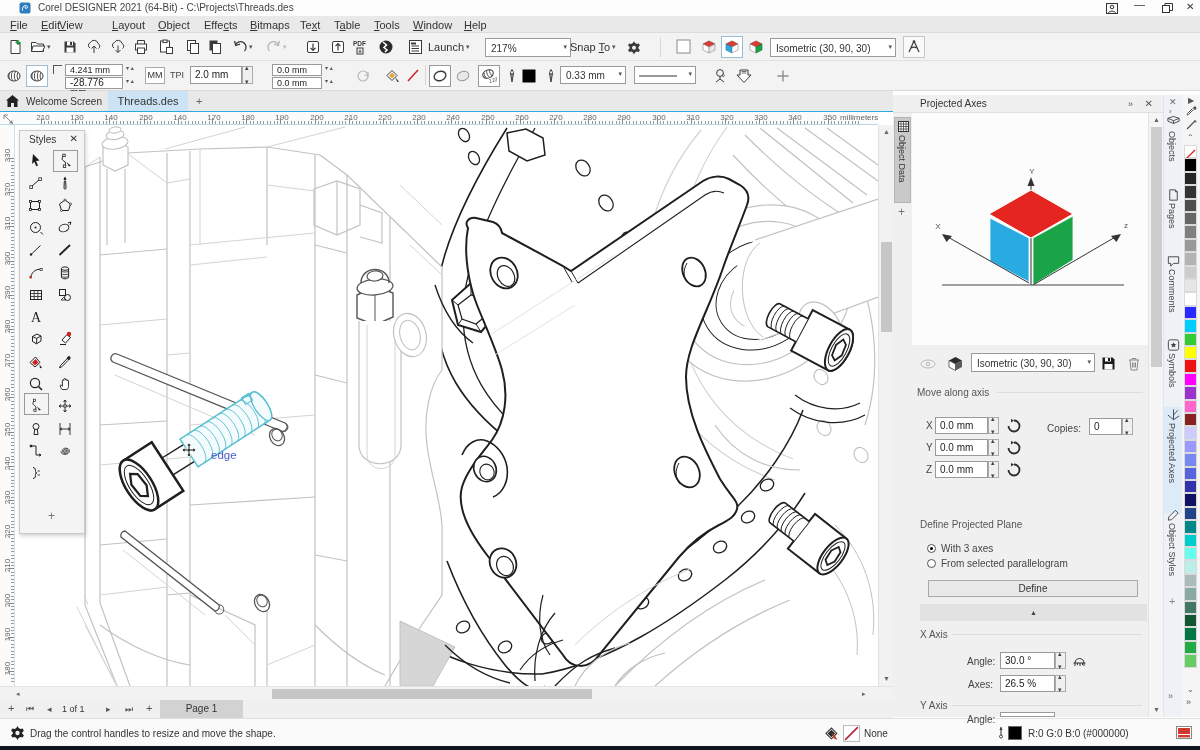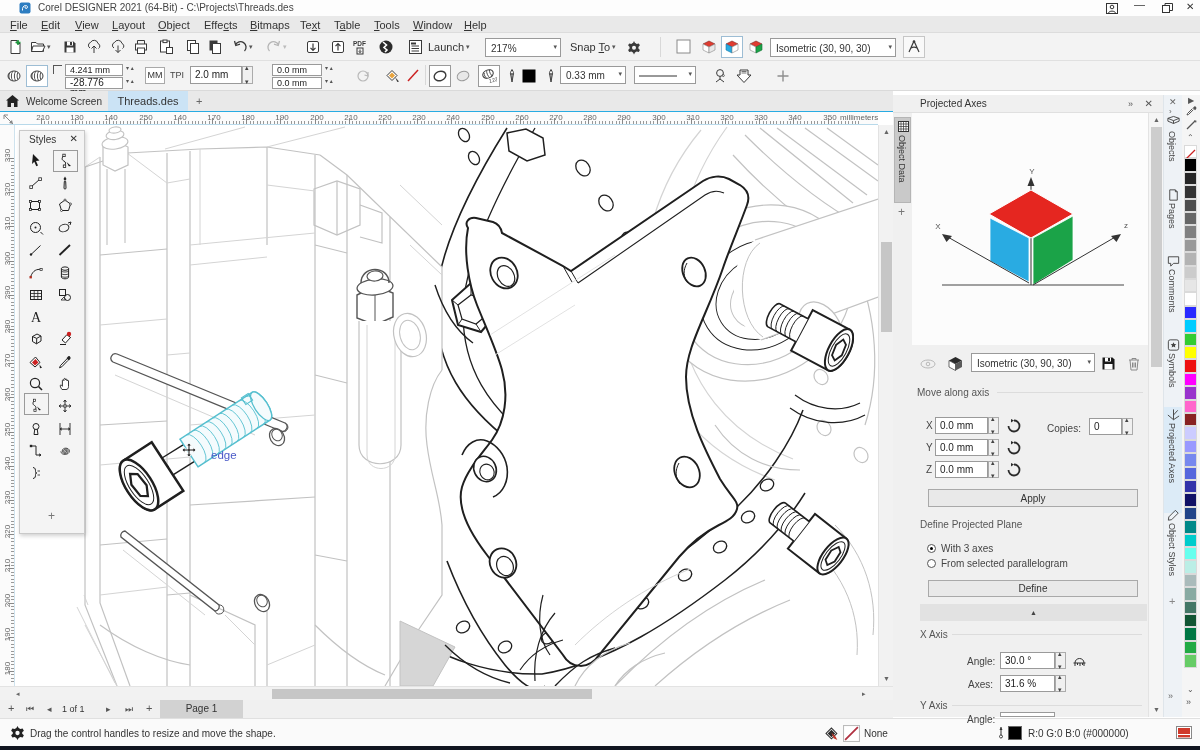--- a/index.html
+++ b/index.html
@@ -282,21 +282,21 @@
 <div class="wbtn" style="left:1134px;top:-2px;font-size:11px">—</div>
 <svg class="wbtn" style="left:1162px;top:3px" width="11" height="10" viewBox="0 0 11 10">
         <rect x="0.5" y="2.5" width="7" height="7" fill="none" stroke="#333"></rect>
         <path d="M3 2.5 L3 0.5 L10.5 0.5 L10.5 7.5 L8 7.5" fill="none" stroke="#333"></path>
       </svg>
 <div class="wbtn" style="left:1186px;top:1px;font-size:10px">✕</div>
 </div>
 <div id="menubar" class="abs">
 <span style="left:10px"><u>F</u>ile</span>
 <span style="left:41px"><u>E</u>dit</span>
-<span style="left:75px"><u>V</u>iew</span>
+<span style="left:59px"><u>V</u>iew</span>
 <span style="left:112px"><u>L</u>ayout</span>
 <span style="left:158px"><u>O</u>bject</span>
 <span style="left:204px">Effe<u>c</u>ts</span>
 <span style="left:250px"><u>B</u>itmaps</span>
 <span style="left:300px">Te<u>x</u>t</span>
 <span style="left:334px">T<u>a</u>ble</span>
 <span style="left:374px"><u>T</u>ools</span>
 <span style="left:413px"><u>W</u>indow</span>
 <span style="left:464px"><u>H</u>elp</span>
 </div>
@@ -370,21 +370,21 @@
 <svg style="position:absolute;left:408px;top:6px" width="16" height="16" viewBox="0 0 16 16">
         <rect x="1.5" y="1.5" width="12" height="13" fill="#fff" stroke="#3a3a3a"></rect>
         <path d="M3.5 4.5 H8 M3.5 7 H11 M3.5 9.5 H11 M3.5 12 H11" stroke="#3a3a3a"></path>
         <rect x="3" y="3.5" width="5" height="2" fill="#3a3a3a"></rect>
       </svg>
 <div class="tbtxt" style="left:47px;top:10px;font-size:7px;color:#555">▾</div>
 <div class="tbtxt" style="left:249px;top:10px;font-size:7px;color:#555">▾</div>
 <div class="tbtxt" style="left:283px;top:10px;font-size:7px;color:#bbb">▾</div>
 <div class="tbtxt" style="left:428px;top:8px">Launch</div>
 <div class="tbtxt" style="left:466px;top:10px;font-size:7px;color:#555">▾</div>
-<div class="combo" style="left:485px;top:5px;width:76px;height:19px">
+<div class="combo" style="left:485px;top:5px;width:86px;height:19px">
         <span class="txt">217%</span>
         <span class="arr">▾</span>
       </div>
 <div class="tbtxt" style="left:570px;top:8px">Snap <u>T</u>o</div>
 <div class="tbtxt" style="left:612px;top:10px;font-size:7px;color:#555">▾</div>
 <svg style="position:absolute;left:626px;top:6px" width="16" height="17" viewBox="0 0 16 17">
         <path d="M8 2 L9 4 A4.2 4.2 0 0 1 10.6 4.9 L12.8 4.4 L13.9 6.3 L12.4 8 A4.6 4.6 0 0 1 12.4 9.4 L13.9 11.1 L12.8 13 L10.6 12.5 A4.2 4.2 0 0 1 9 13.4 L8 15.4 L7 13.4 A4.2 4.2 0 0 1 5.4 12.5 L3.2 13 L2.1 11.1 L3.6 9.4 A4.6 4.6 0 0 1 3.6 8 L2.1 6.3 L3.2 4.4 L5.4 4.9 A4.2 4.2 0 0 1 7 4 Z M8 6.7 A2 2 0 1 0 8 10.7 A2 2 0 1 0 8 6.7" fill="#3a3a3a" fill-rule="evenodd"></path>
       </svg>
 <div class="sep" style="left:660px;top:4px;height:20px"></div>
 <svg style="position:absolute;left:676px;top:6px" width="16" height="16" viewBox="0 0 16 16">
@@ -1204,39 +1204,38 @@
 <div class="dk" style="left:14px;top:369px">Z</div>
 <div class="numfield" style="left:23px;top:366px;width:53px;height:17px;line-height:15px">0.0 mm</div>
 <div class="spin" style="left:76px;top:366px;height:17px"></div>
 <svg style="position:absolute;left:95px;top:368px" width="14" height="14" viewBox="0 0 14 14">
         <path d="M7 1.5 A5.5 5.5 0 1 1 1.5 7" fill="none" stroke="#2b2b2b" stroke-width="1.8"></path>
         <path d="M7 1.5 L4 0 L4 3.5 Z" fill="#2b2b2b"></path>
       </svg>
 <div class="dk" style="left:135px;top:328px">Copies:</div>
 <div class="numfield" style="left:177px;top:323px;width:33px;height:17px;line-height:15px">0</div>
 <div class="spin" style="left:210px;top:323px;height:17px"></div>
-<div class="dkbtn" style="left:16px;top:394px;width:210px;height:18px;padding-top:3px">Apply</div>
 <div class="dk" style="left:8px;top:424px;color:#555">Define Projected Plane</div>
 <div class="radio on" style="left:15px;top:449px"></div>
 <div class="dk" style="left:29px;top:448px">With 3 axes</div>
 <div class="radio" style="left:15px;top:464px"></div>
 <div class="dk" style="left:29px;top:463px">From selected parallelogram</div>
 <div class="dkbtn" style="left:16px;top:485px;width:210px;height:17px;padding-top:2px">Define</div>
 <div style="position:absolute;left:8px;top:509px;width:227px;height:17px;background:#e2e2e2;text-align:center;font-size:7px;color:#444;padding-top:5px">▲</div>
 <div class="dk" style="left:8px;top:534px;color:#555">X Axis</div>
 <div style="position:absolute;left:40px;top:539px;width:190px;height:1px;background:#dcdcdc"></div>
 <div class="dk" style="left:55px;top:561px">Angle:</div>
 <div class="numfield" style="left:88px;top:557px;width:55px;height:17px;line-height:15px">30.0 °</div>
 <div class="spin" style="left:143px;top:557px;height:17px"></div>
 <svg style="position:absolute;left:160px;top:558px" width="15" height="15" viewBox="0 0 15 15">
         <path d="M3 10 C3 4 12 4 12 10" fill="none" stroke="#333"></path>
         <path d="M1.5 10 H13.5 M3 10 V13 M5.5 10 V12 M8 10 V13 M10.5 10 V12 M12 10 V13" stroke="#333" fill="none"></path>
       </svg>
 <div class="dk" style="left:56px;top:584px">Axes:</div>
-<div class="numfield" style="left:88px;top:580px;width:55px;height:17px;line-height:15px">31.6 %</div>
+<div class="numfield" style="left:88px;top:580px;width:55px;height:17px;line-height:15px">26.5 %</div>
 <div class="spin" style="left:143px;top:580px;height:17px"></div>
 <div class="dk" style="left:8px;top:605px;color:#555">Y Axis</div>
 <div style="position:absolute;left:40px;top:610px;width:190px;height:1px;background:#dcdcdc"></div>
 <div class="dk" style="left:55px;top:619px">Angle:</div>
 <div class="numfield" style="left:88px;top:617px;width:55px;height:5px;line-height:3px"></div>
 <div id="dockscroll">
         <div class="scrarr" style="left:4px;top:3px">▲</div>
         <div class="thumb"></div>
         <div class="scrarr" style="left:4px;top:593px">▼</div>
       </div>

